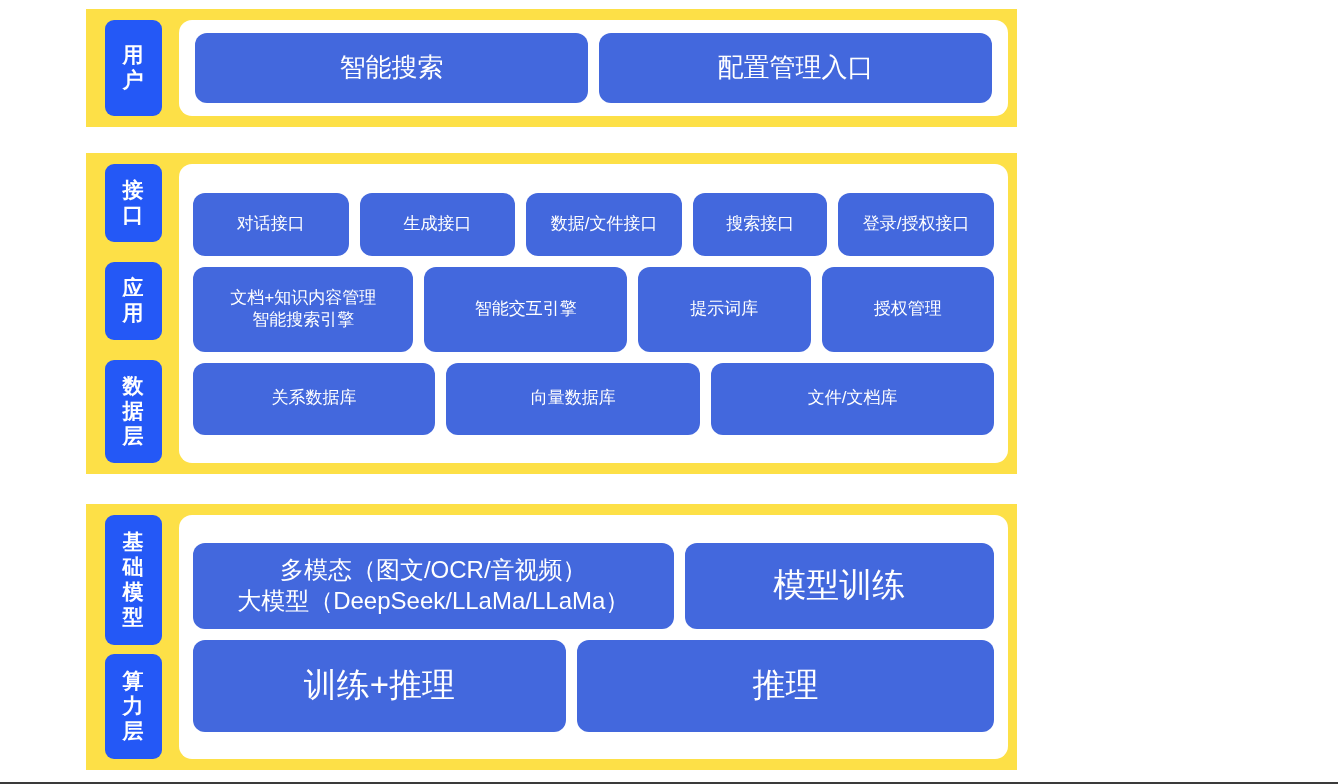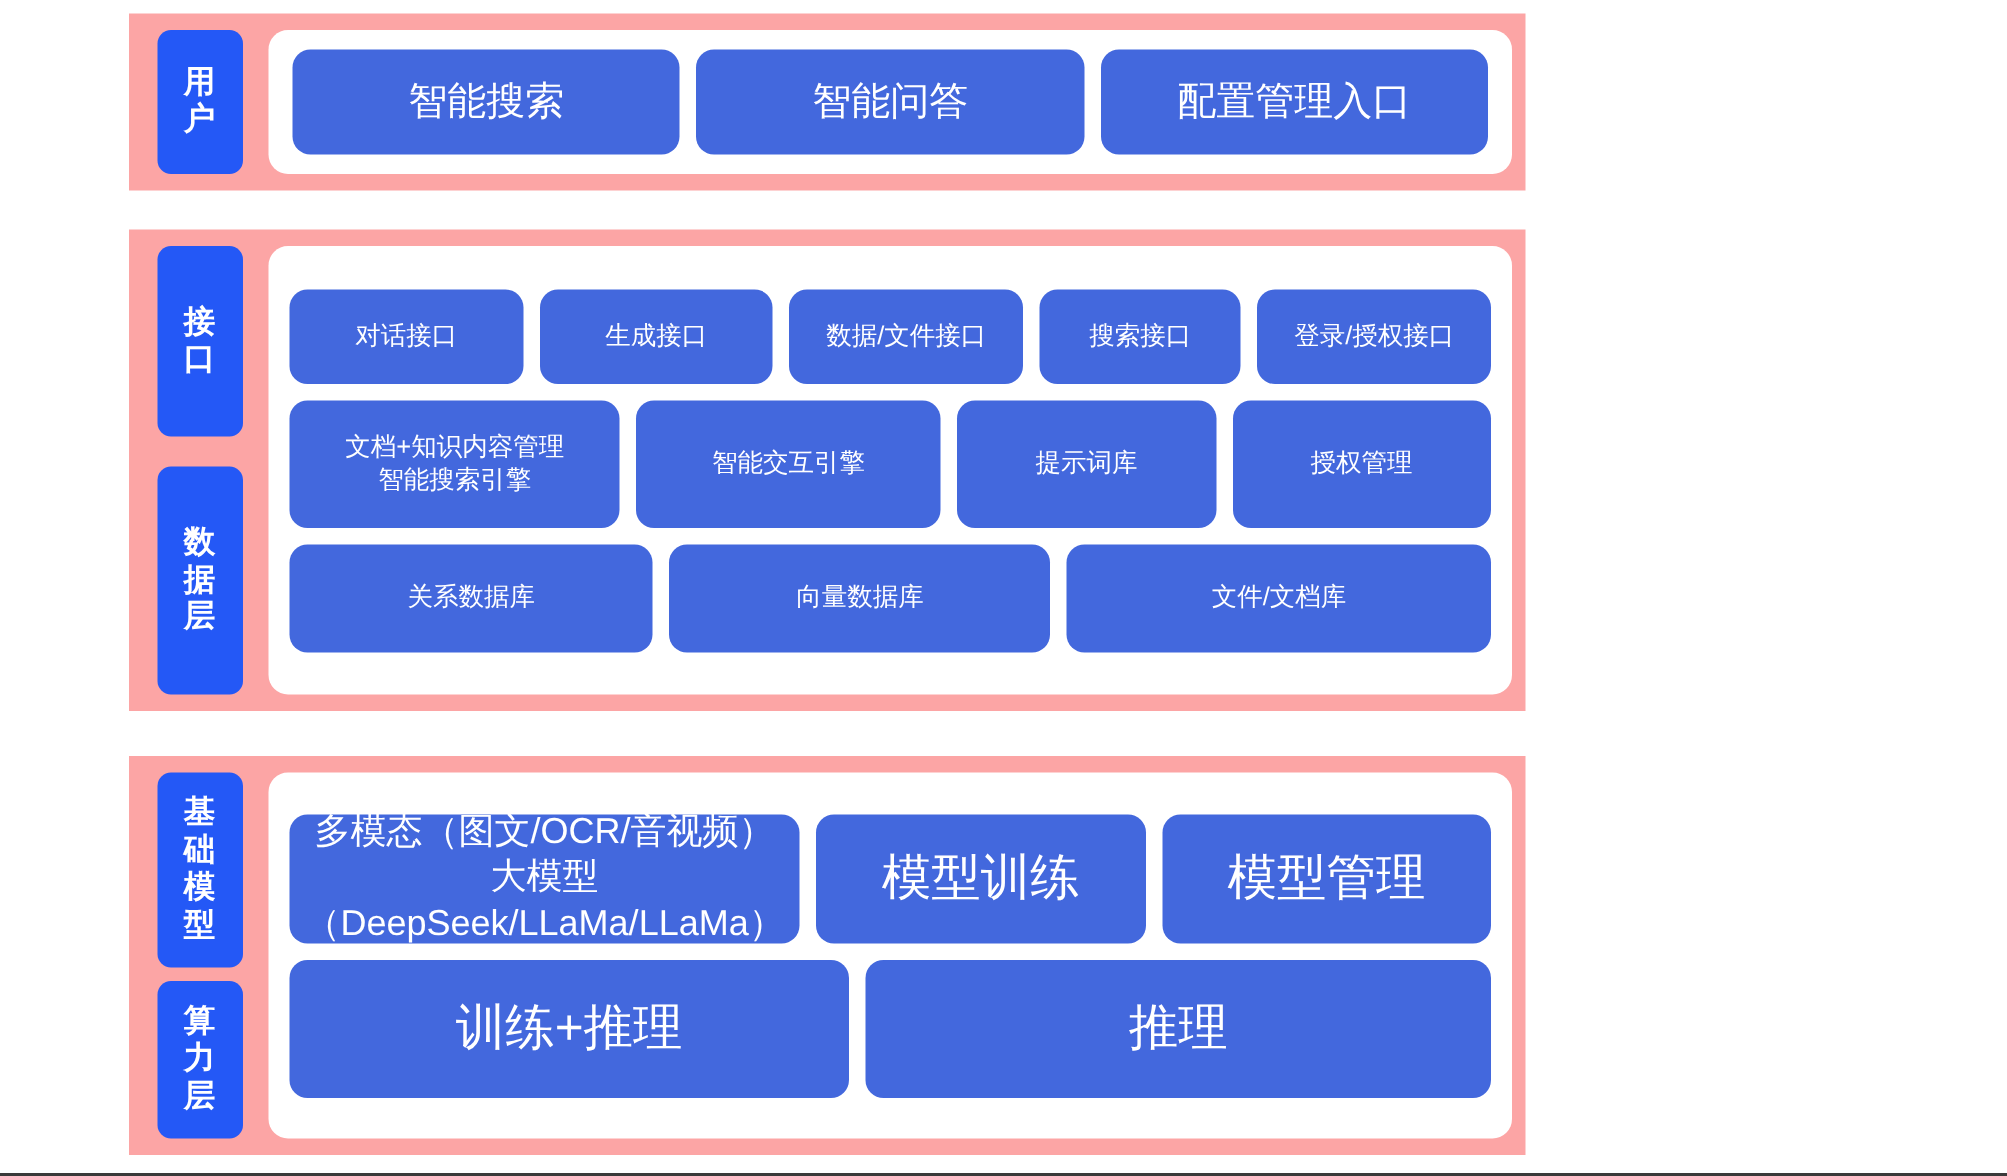--- a/index.html
+++ b/index.html
@@ -17,21 +17,21 @@
     width: 1338px;
     height: 784px;
     background: #ffffff;
   }
 
   
   .band {
     position: absolute;
     left: 86px;
     width: 931px;
-    background: #fca5a5;
+    background: #fde047;
     display: flex;
     flex-direction: row;
     align-items: stretch;
     padding: 11px 9px 11px 19px;
   }
 
   
   .label-col {
     width: 57px;
     flex: 0 0 57px;
@@ -125,29 +125,29 @@
 
 <div id="stage">
 
   <div class="band" id="band-user">
     <div class="label-col">
       <div class="tier-label">用户</div>
     </div>
     <div class="card">
       <div class="row">
         <div class="box" style="flex:1">智能搜索</div>
-        <div class="box" style="flex:1">智能问答</div>
         <div class="box" style="flex:1">配置管理入口</div>
       </div>
     </div>
   </div>
 
   <div class="band" id="band-mid">
     <div class="label-col">
       <div class="tier-label">接口</div>
+      <div class="tier-label">应用</div>
       <div class="tier-label">数据层</div>
     </div>
     <div class="card">
 
       <div class="row row-interface">
         <div class="box" style="flex:1.07">对话接口</div>
         <div class="box" style="flex:1.07">生成接口</div>
         <div class="box" style="flex:1.07">数据/文件接口</div>
         <div class="box" style="flex:0.92">搜索接口</div>
         <div class="box" style="flex:1.07">登录/授权接口</div>
@@ -174,21 +174,20 @@
     <div class="label-col">
       <div class="tier-label">基础模型</div>
       <div class="tier-label">算力层</div>
     </div>
     <div class="card">
 
       <div class="row row-model">
         <div class="box two-line" style="flex:1.56">多模态（图文/OCR/音视频）
 大模型（DeepSeek/LLaMa/LLaMa）</div>
         <div class="box" style="flex:1">模型训练</div>
-        <div class="box" style="flex:1">模型管理</div>
       </div>
 
       <div class="row row-compute">
         <div class="box" style="flex:1">训练+推理</div>
         <div class="box" style="flex:1.12">推理</div>
       </div>
 
     </div>
   </div>
 

